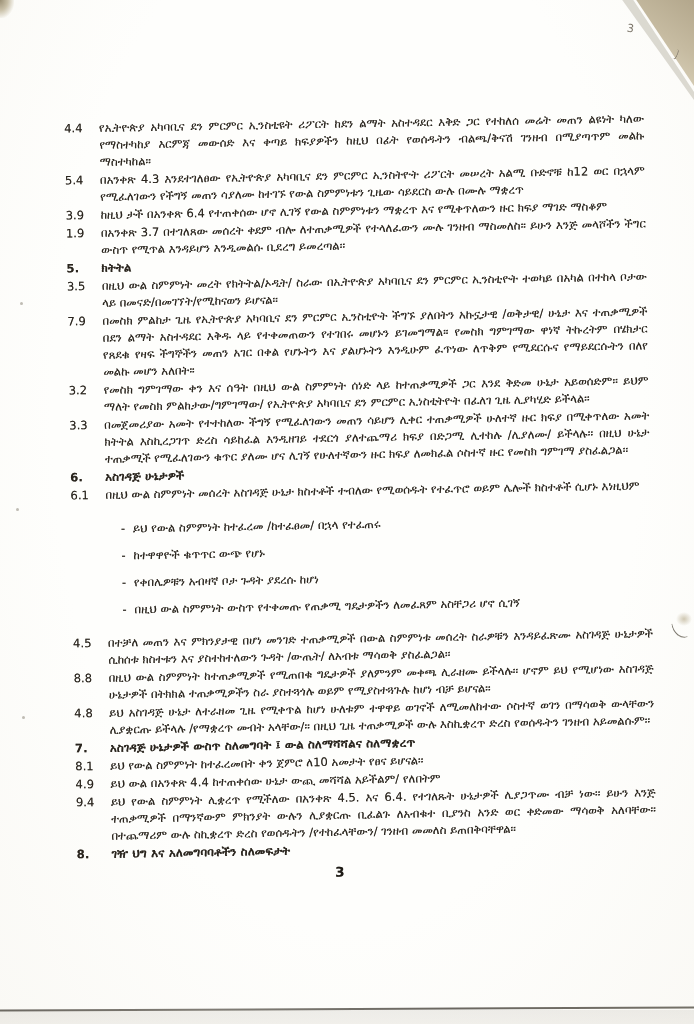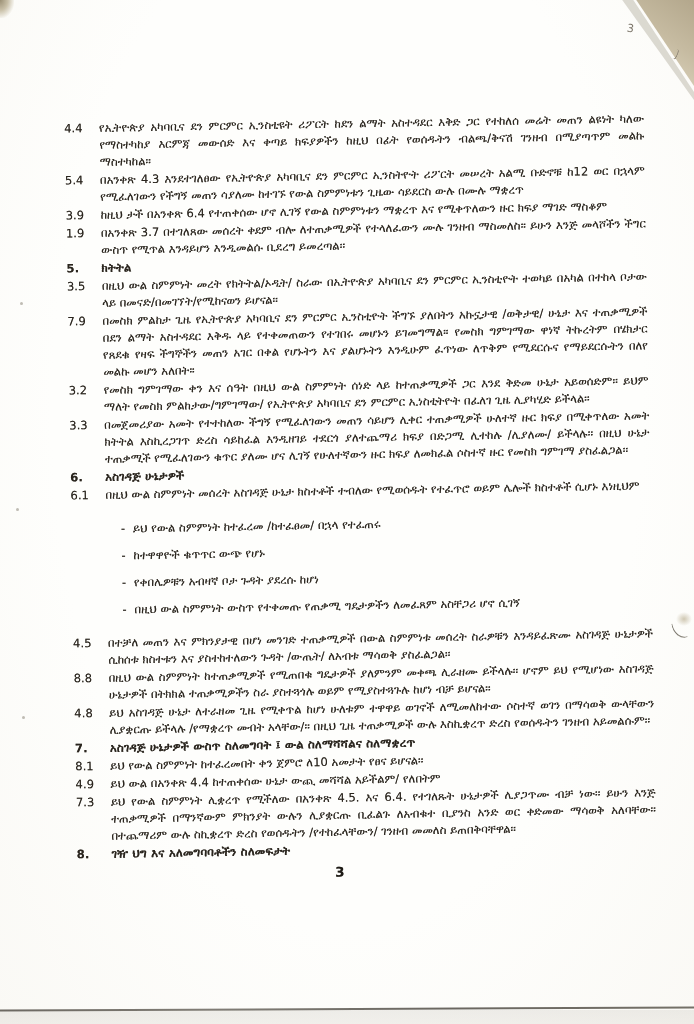--- a/index.html
+++ b/index.html
@@ -183,21 +183,21 @@
         </div>
         <div class="blk">
           <span class="num">8.1</span>
           <span class="txt">ይህ የውል ስምምነት ከተፈረመበት ቀን ጀምሮ ለ10 አመታት የፀና ይሆናል፡፡</span>
         </div>
         <div class="blk">
           <span class="num">4.9</span>
           <span class="txt">ይህ ውል በአንቀጽ 4.4 ከተጠቀሰው ሁኔታ ውጪ መሻሻል አይችልም/ የለበትም</span>
         </div>
         <div class="blk">
-          <span class="num">7.3</span>
+          <span class="num">9.4</span>
           <span class="txt">ይህ የውል ስምምነት ሊቋረጥ የሚችለው በአንቀጽ 4.5. እና 6.4. የተገለጹት ሁኔታዎች ሊያጋጥሙ ብቻ ነው፡፡ ይሁን እንጅ ተጠቃሚዎች በማንኛውም ምክንያት ውሉን ሊያቋርጡ ቢፈልጉ ለአብቁተ ቢያንስ አንድ ወር ቀድመው ማሳወቅ አለባቸው፡፡ በተጨማሪም ውሉ ስኪቋረጥ ድረስ የወሰዱትን /የተከፈላቸውን/ ገንዘብ መመለስ ይጠበቅባቸዋል፡፡</span>
         </div>
         <div class="blk heading">
           <span class="num">8.</span>
           <span class="txt">ገዥ ህግ እና አለመግባባቶችን ስለመፍታት</span>
         </div>
       </div>
     <div class="page-number">3</div>
   </div>
 

